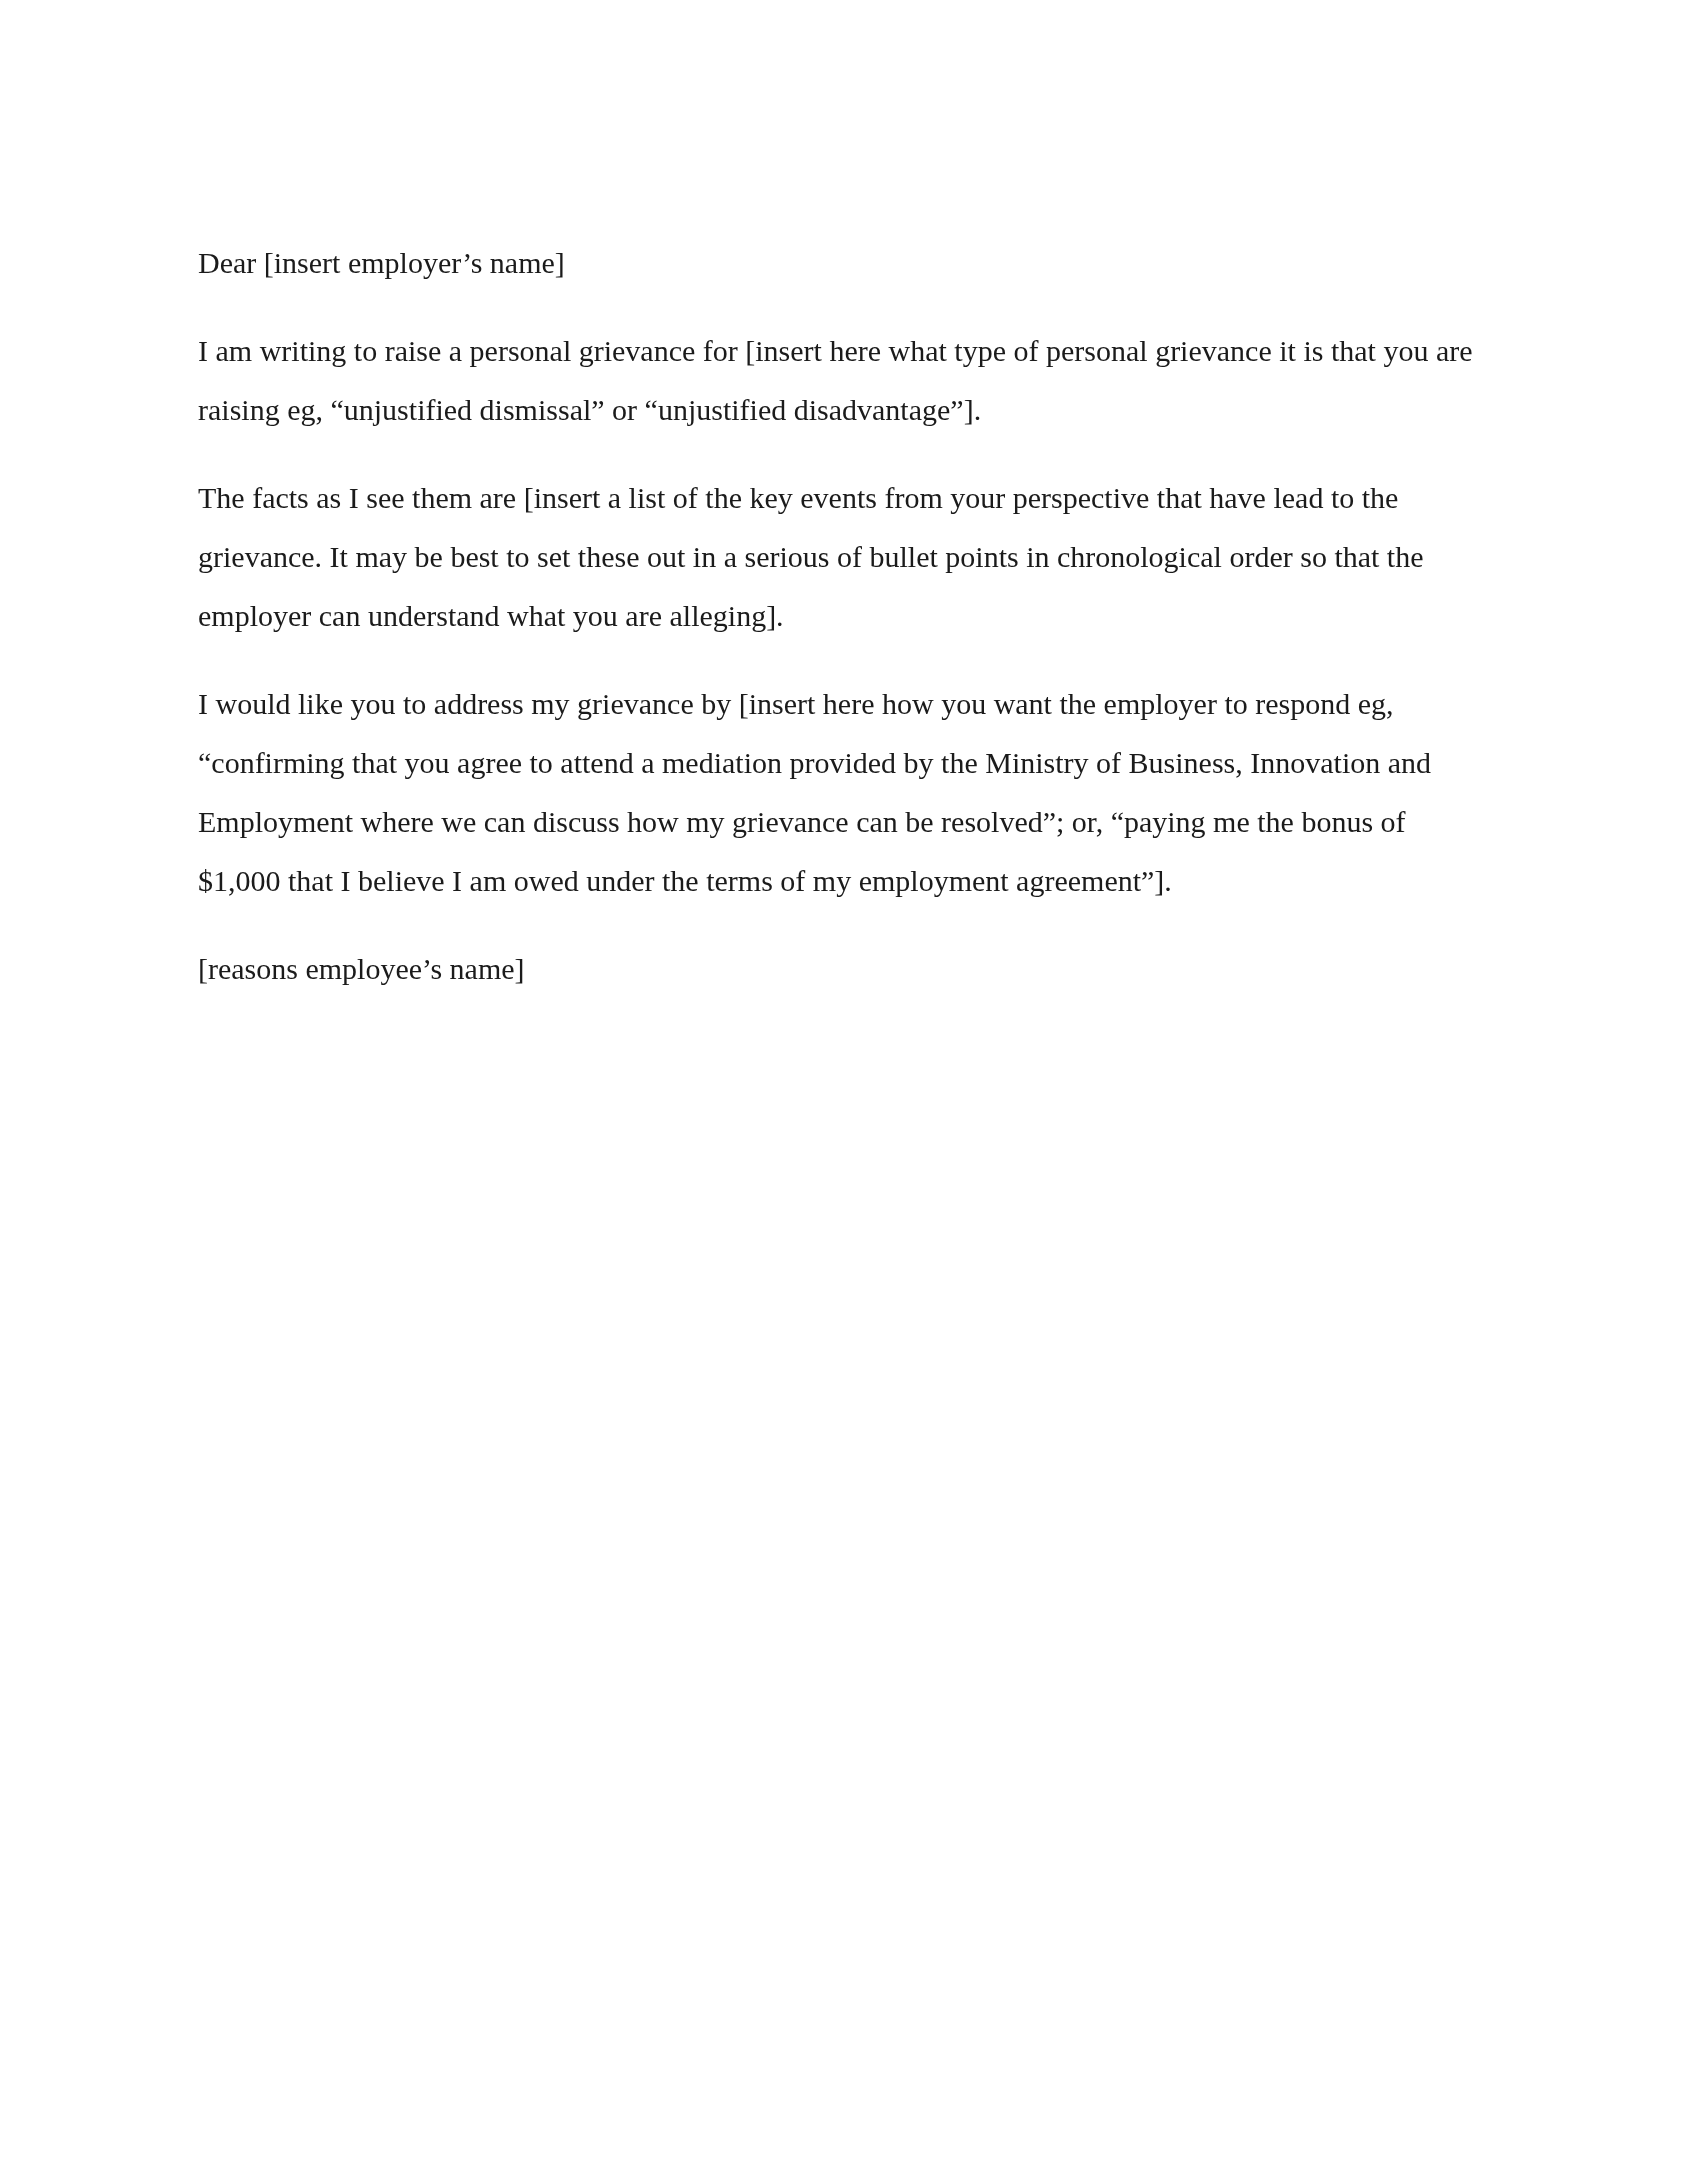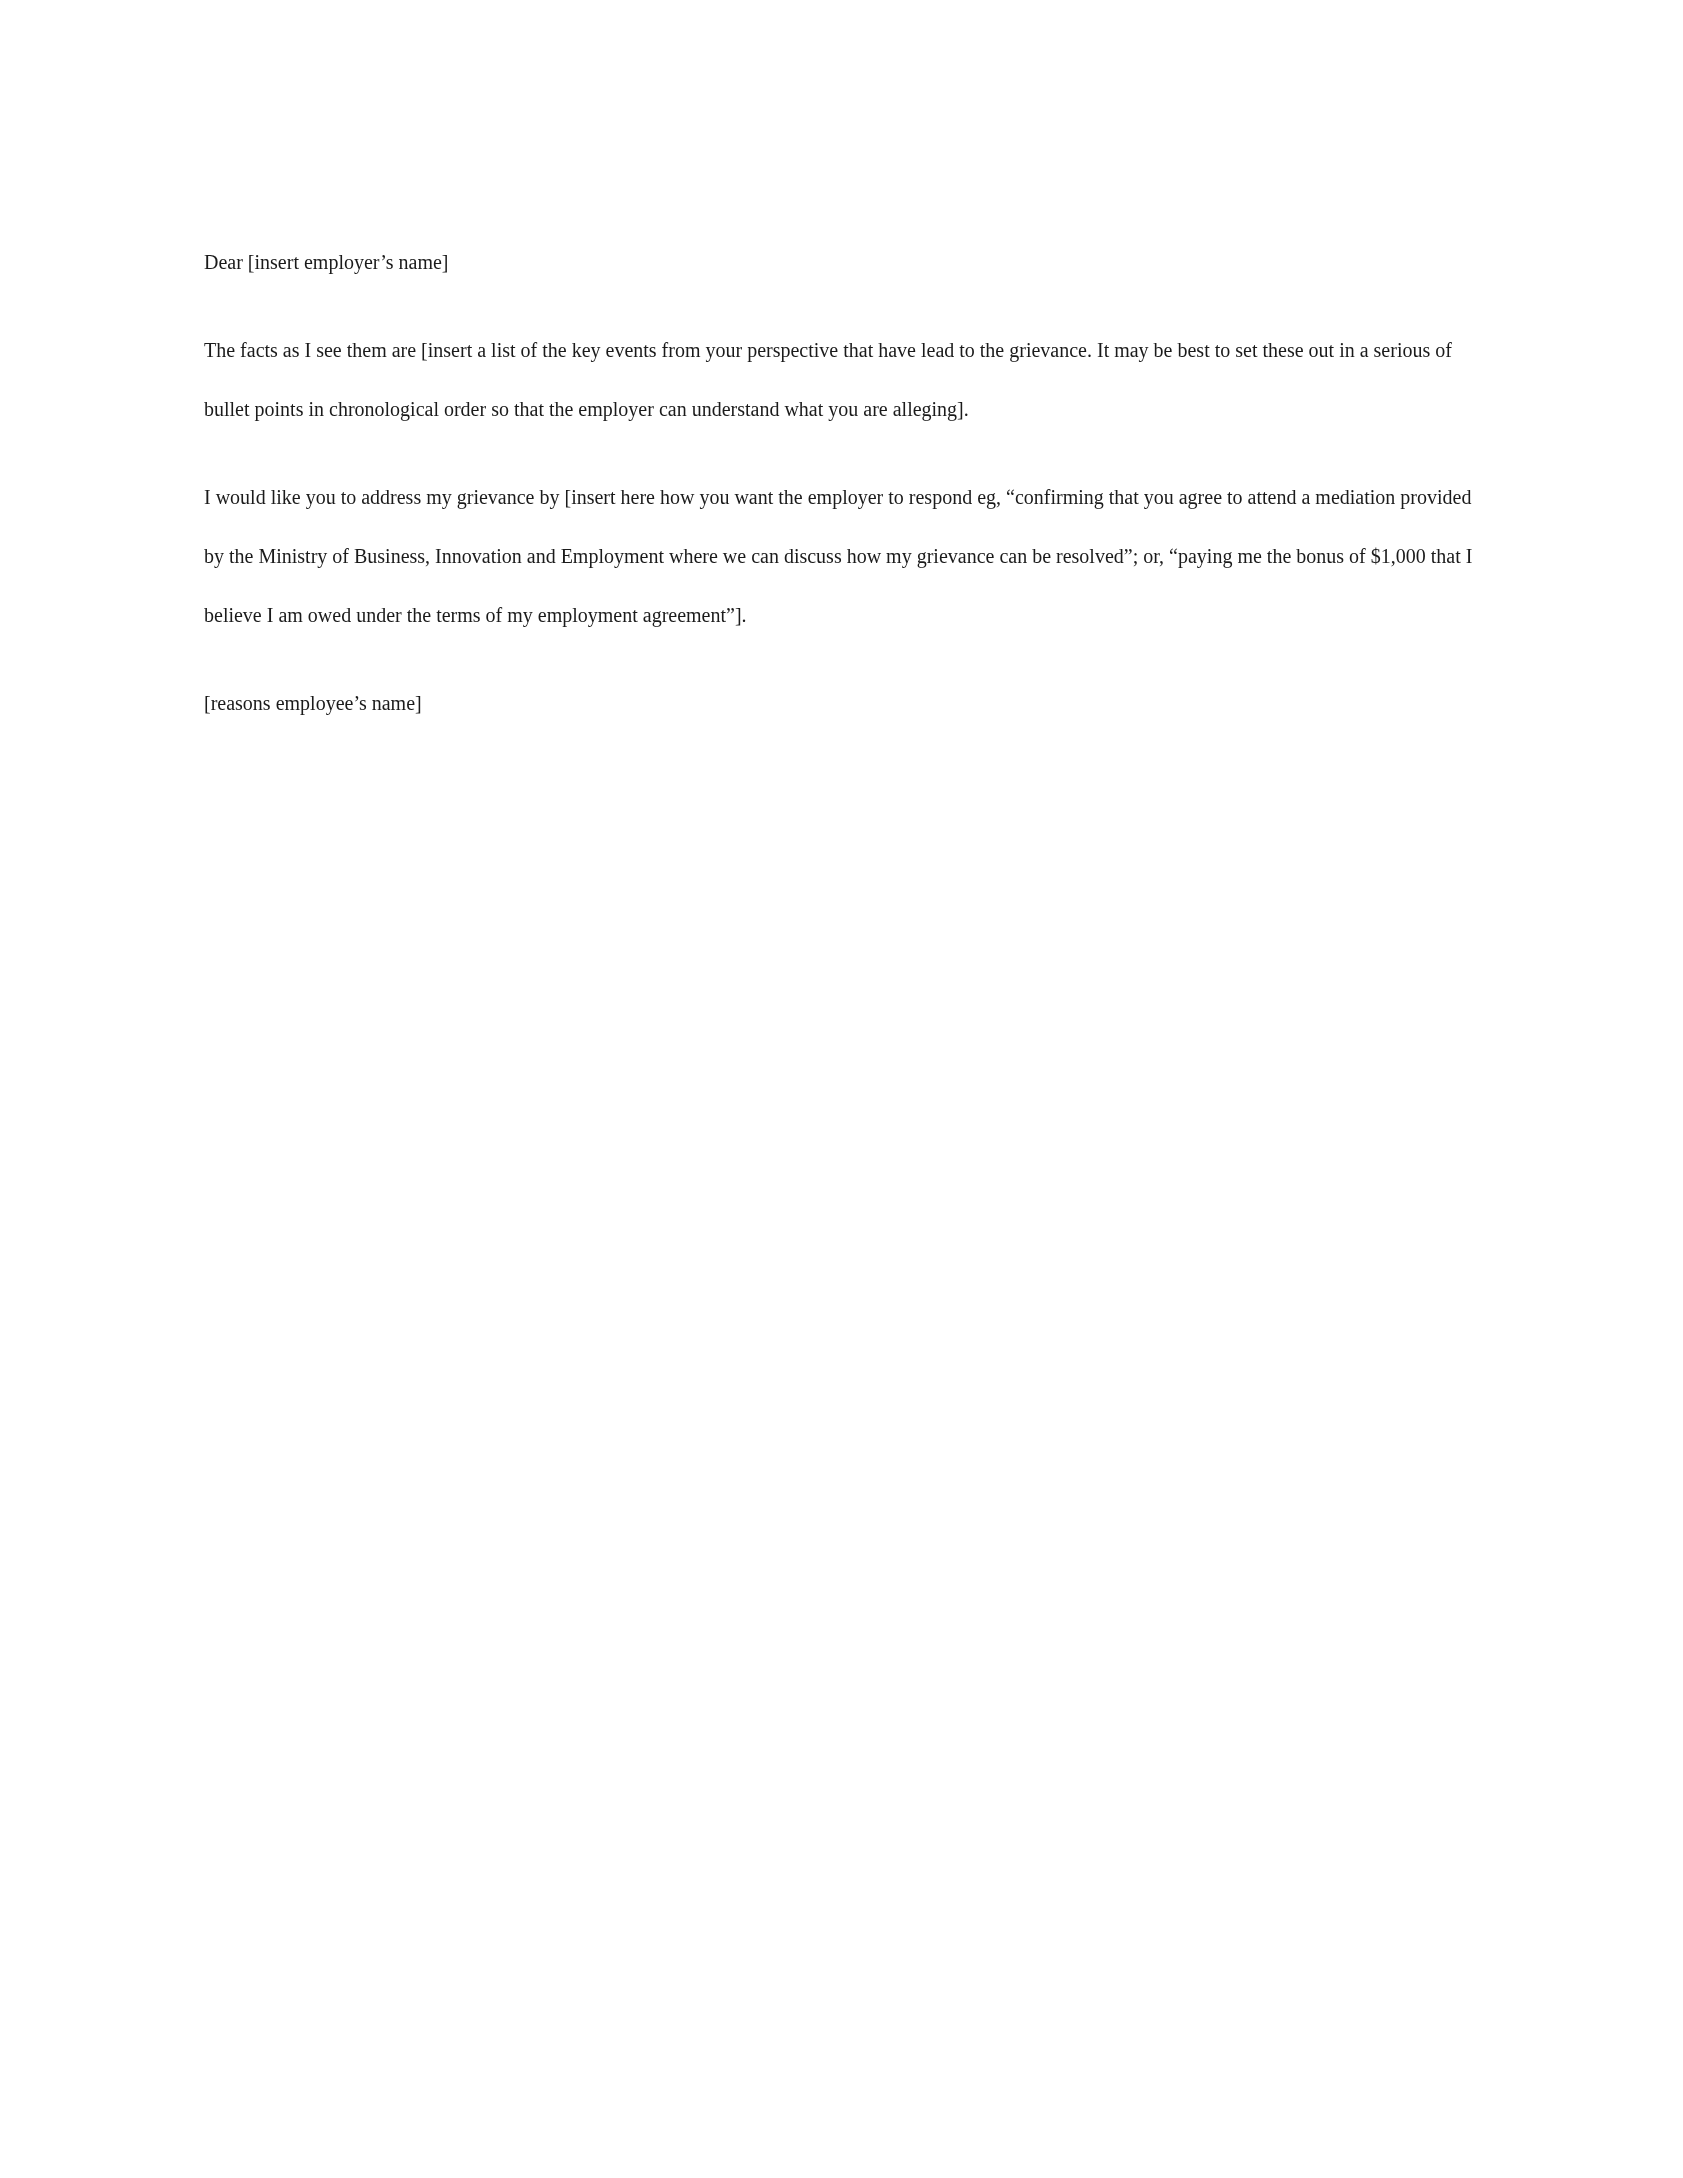--- a/index.html
+++ b/index.html
@@ -11,38 +11,39 @@
     .page {
       position: relative;
       width: 1683px;
       height: 2178px;
       background: #ffffff;
       overflow: hidden;
     }
     .doc-body {
       position: absolute;
       top: 233px;
-      left: 204px;
+      left: 198px;
       width: 1287px;
       font-family: "Liberation Serif", "DejaVu Serif", serif;
-      font-size: 20px;
+      font-size: 30px;
       line-height: 59px;
       color: #1b1b1b;
       text-align: left;
     }
     .doc-body p {
       margin: 0 0 29px 0;
       padding: 0;
       word-spacing: normal;
     }
   </style>
 </head>
 <body>
 
 <div class="page">
   <div class="doc-body">
     <p>Dear [insert employer’s name]</p>
+    <p>I am writing to raise a personal grievance for [insert here what type of personal grievance it is that you are raising eg, “unjustified dismissal” or “unjustified disadvantage”].</p>
     <p>The facts as I see them are [insert a list of the key events from your perspective that have lead to the grievance. It may be best to set these out in a serious of bullet points in chronological order so that the employer can understand what you are alleging].</p>
     <p>I would like you to address my grievance by [insert here how you want the employer to respond eg, “confirming that you agree to attend a mediation provided by the Ministry of Business, Innovation and Employment where we can discuss how my grievance can be resolved”; or, “paying me the bonus of $1,000 that I believe I am owed under the terms of my employment agreement”].</p>
     <p>[reasons employee’s name]</p>
   </div>
 </div>
 
 
 </body></html>

